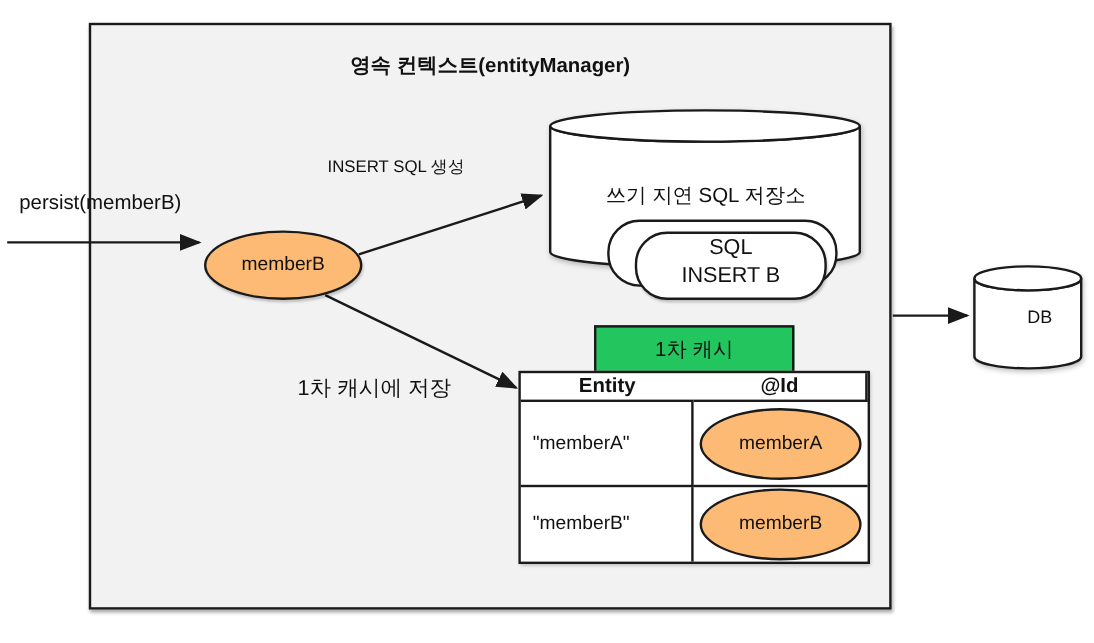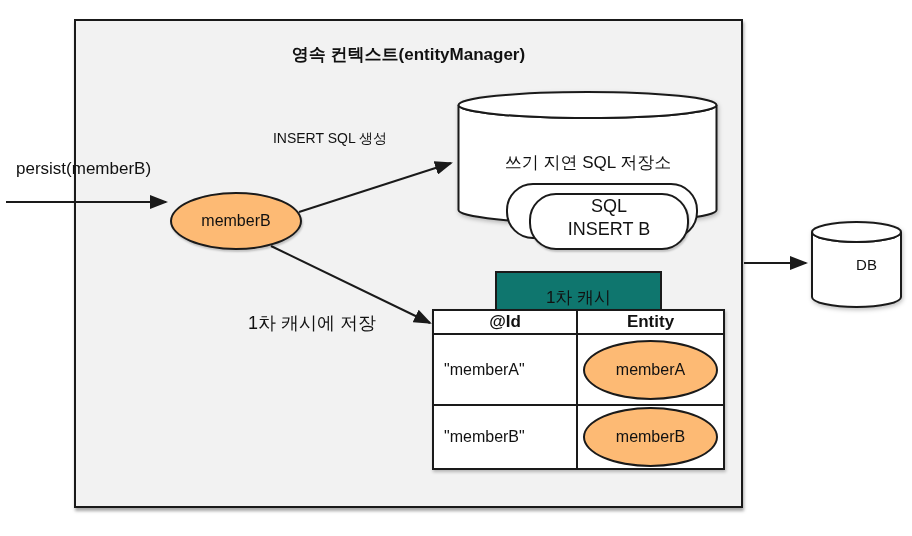--- a/index.html
+++ b/index.html
@@ -43,22 +43,22 @@
   .sql-card.back  { left:506px; top:183px; width:192px; height:56px; }
   .sql-card.front {
     left:529px; top:193px; width:160px; height:57px;
     display:flex; flex-direction:column; align-items:center; 
     font-size:18px; line-height:1.25; z-index:3;
     box-shadow:1px 2px 2px rgba(0,0,0,0.2);
   }
 
   .cache-tab {
     left:495px; top:271px; width:167px; height:40px;
-    background:#0f766e; border:2px solid #1a1a1a;
-    display:flex; align-items:flex-end; justify-content:center; font-size:17px;
+    background:#22c55e; border:2px solid #1a1a1a;
+    display:flex; align-items:center; justify-content:center; font-size:17px;
     z-index:2;
   }
   .cache-table {
     left:432px; top:309px; width:293px; height:161px;
     background:#ffffff; border:2px solid #1a1a1a;
     display:grid; grid-template-columns:144px 1fr; grid-template-rows:24px 71px auto;
     z-index:3; box-shadow:1px 2px 3px rgba(0,0,0,0.25);
   }
   .cell { box-sizing:border-box; }
   .b-r { border-right:2px solid #1a1a1a; }
@@ -118,22 +118,22 @@
   <div class="abs sql-card front">
     <span>SQL</span>
     <span>INSERT B</span>
   </div>
 
   <div class="abs cache-tab">
     <span>1차 캐시</span>
   </div>
 
   <div class="abs cache-table">
+    <div class="cell head-cell b-b">Entity</div>
     <div class="cell head-cell b-r b-b">@Id</div>
-    <div class="cell head-cell b-b">Entity</div>
 
     <div class="cell id-cell b-r b-b">"memberA"</div>
     <div class="cell entity-cell b-b">
       <div class="entity-ellipse">
         <span>memberA</span>
       </div>
     </div>
 
     <div class="cell id-cell b-r">"memberB"</div>
     <div class="cell entity-cell">

